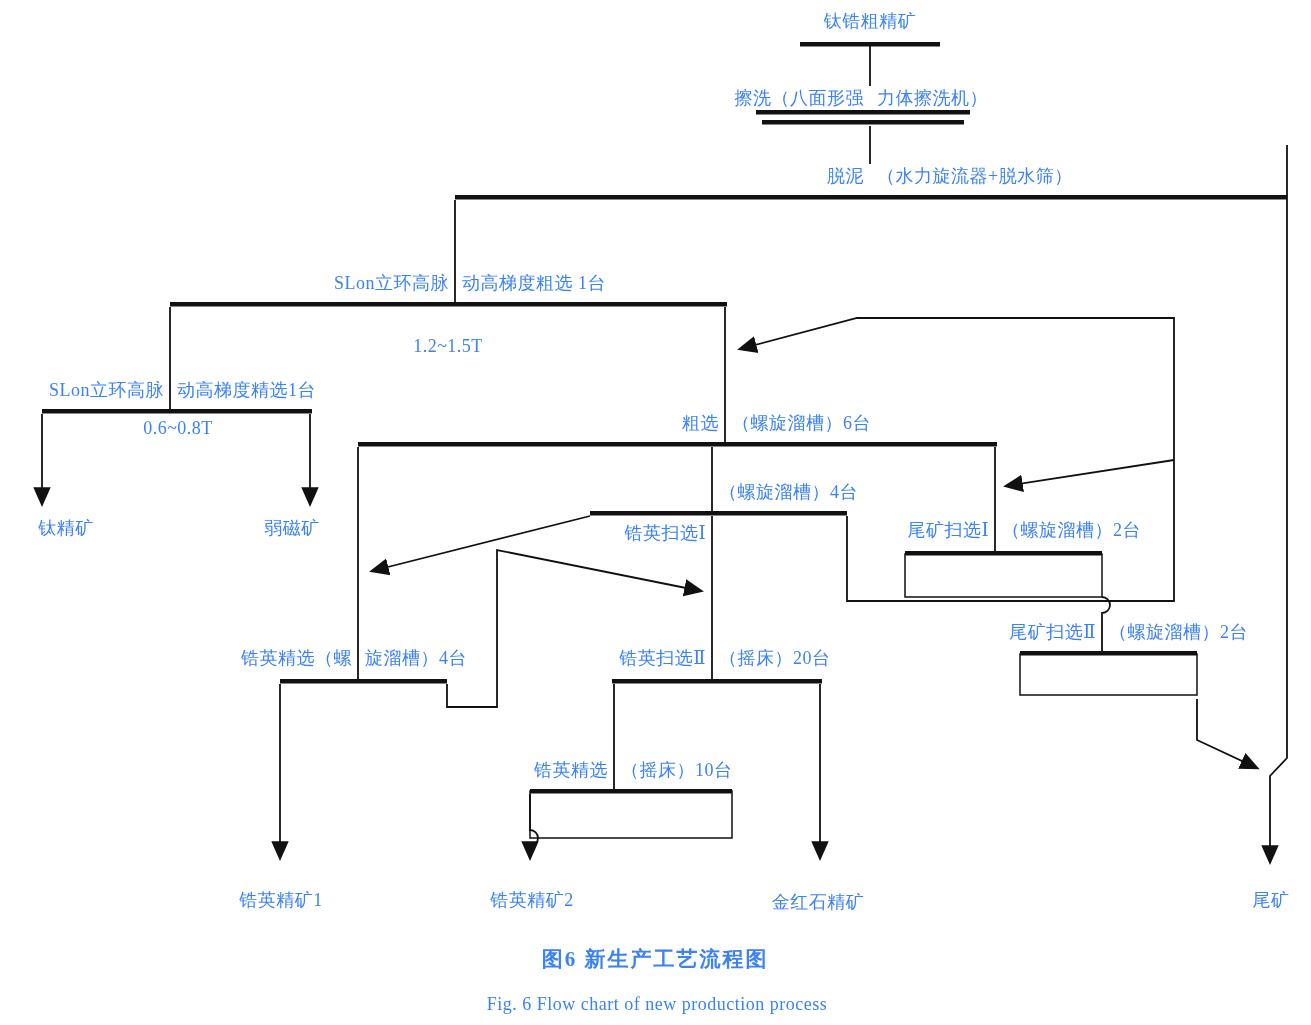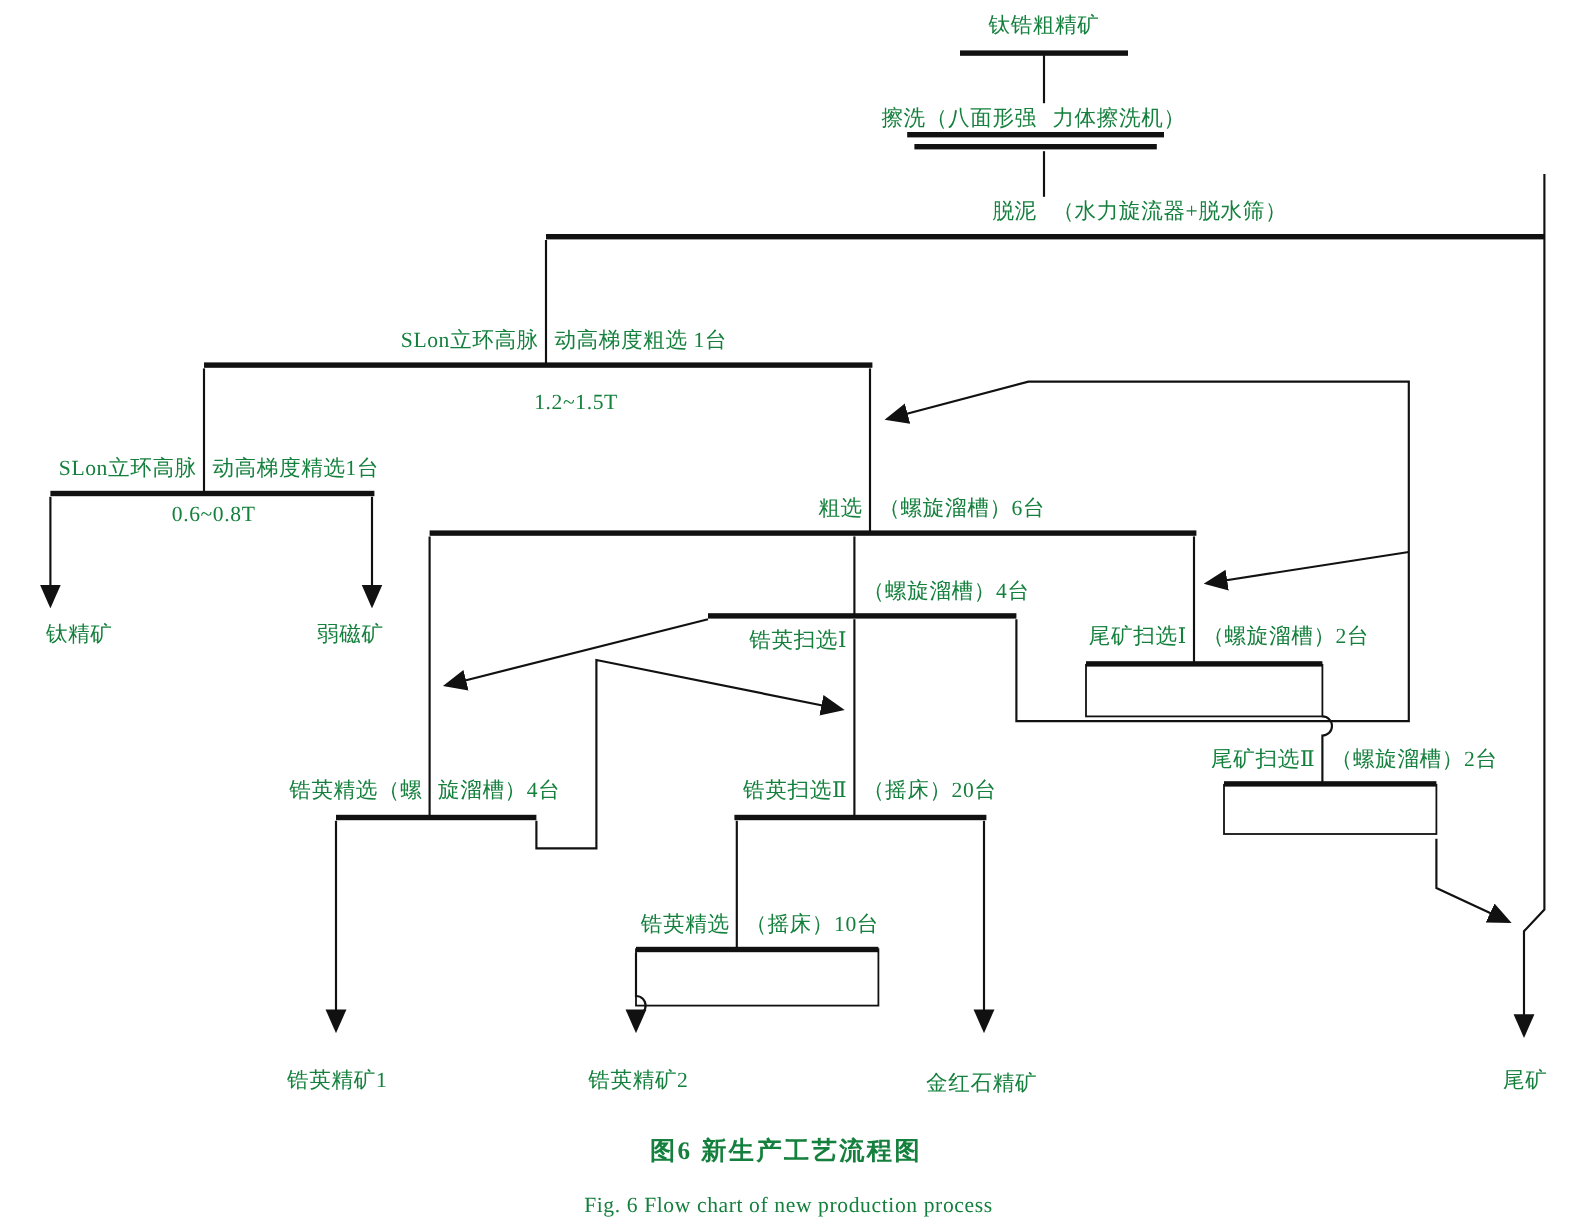--- a/index.html
+++ b/index.html
@@ -4,21 +4,21 @@
 <style>
   html,body { margin:0; padding:0; background:#ffffff; }
   #fig {
     position:relative; width:1311px; height:1025px; background:#ffffff;
     font-family:"Liberation Serif","DejaVu Serif",serif; color:#111;
     overflow:hidden;
   }
   #lines { position:absolute; left:0; top:0; }
   .lbl {
     position:absolute; font-size:18px; line-height:22px; white-space:nowrap;
-    color:#15803d; letter-spacing:0.5px;
+    color:#3b82f6; letter-spacing:0.5px;
   }
   .ctr { transform:translateX(-50%); }
   .rt  { text-align:left; }
   .cap-cn { font-size:21px; font-weight:bold; letter-spacing:2px; }
   .cap-en { font-size:18px; letter-spacing:0.5px; }
 </style>
 </head>
 <body>
 
 <div id="fig">
@@ -84,21 +84,21 @@
   <div class="lbl ctr" style="left:870px; top:10px;">钛锆粗精矿</div>
 
   <div class="lbl rt" style="right:447px; top:87px;">擦洗（八面形强</div>
   <div class="lbl" style="left:877px;  top:87px;">力体擦洗机）</div>
 
   <div class="lbl rt" style="right:447px; top:165px;">脱泥</div>
   <div class="lbl" style="left:877px;  top:165px;">（水力旋流器+脱水筛）</div>
 
   <div class="lbl rt" style="right:862px; top:272px;">SLon立环高脉</div>
   <div class="lbl" style="left:462px;  top:272px;">动高梯度粗选 1台</div>
-  <div class="lbl ctr" style="left:448px; top:324px;margin-left:32px;">1.2~1.5T</div>
+  <div class="lbl ctr" style="left:448px; top:335px;">1.2~1.5T</div>
 
   <div class="lbl rt" style="right:1147px; top:379px;">SLon立环高脉</div>
   <div class="lbl" style="left:177px;   top:379px;">动高梯度精选1台</div>
   <div class="lbl ctr" style="left:178px;  top:417px;text-align:right;">0.6~0.8T</div>
 
   <div class="lbl rt" style="right:592px; top:412px;">粗选</div>
   <div class="lbl" style="left:732px;  top:412px;">（螺旋溜槽）6台</div>
 
   <div class="lbl rt" style="right:605px; top:481px;margin-top:41px;">锆英扫选Ⅰ</div>
   <div class="lbl" style="left:719px;  top:481px;">（螺旋溜槽）4台</div>

